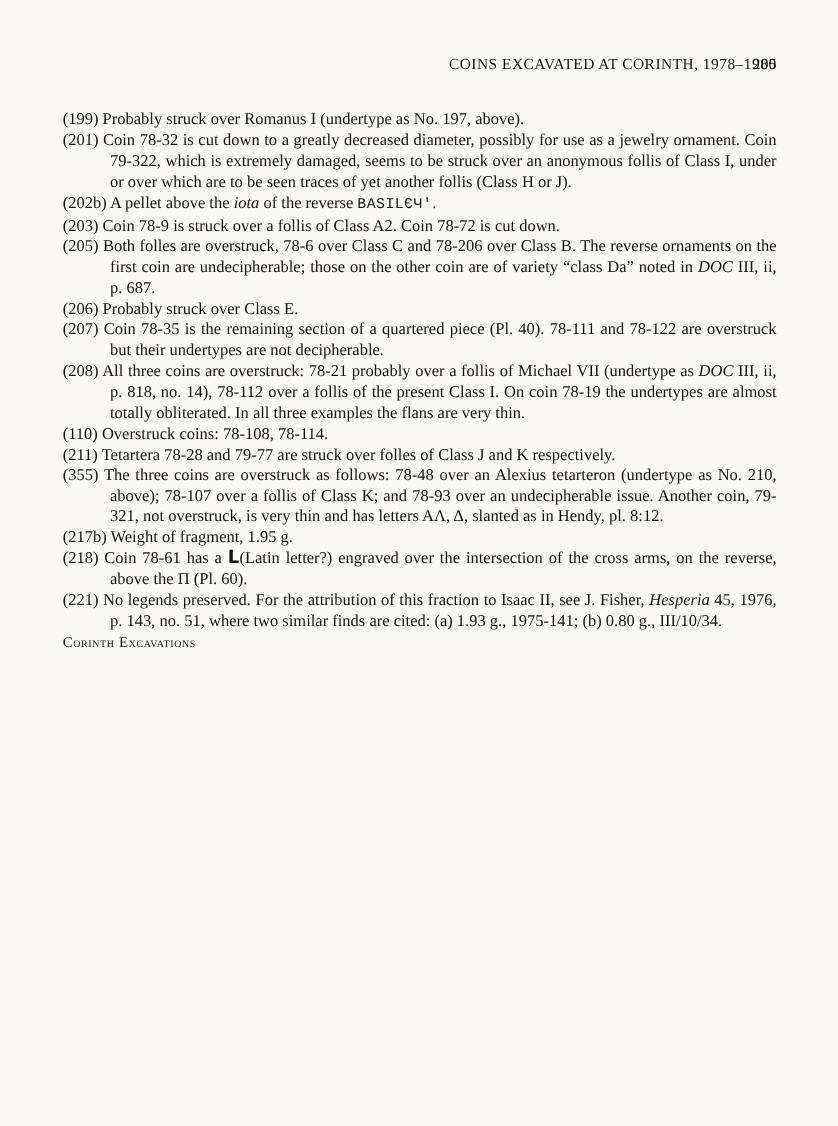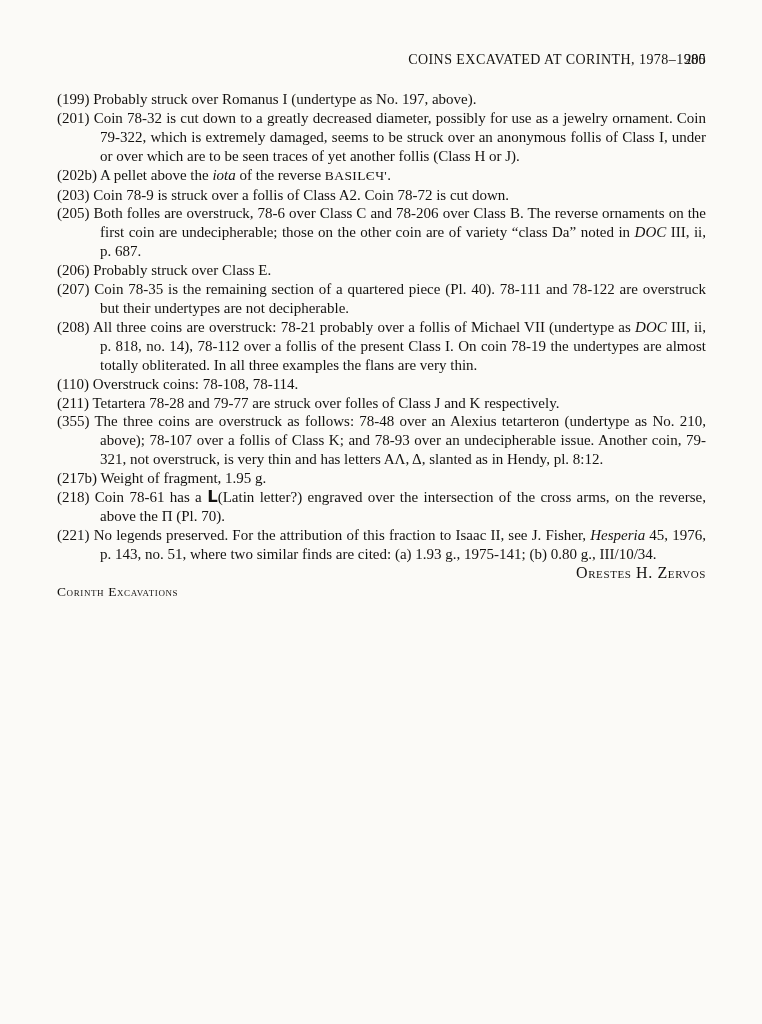--- a/index.html
+++ b/index.html
@@ -31,40 +31,40 @@
     text-align: right;
   }
   .page-number {
     position: absolute;
     right: 0;
     top: 0;
     letter-spacing: 0.2px;
   }
   .text-column {
     position: absolute;
-    top: 90px;
+    top: 100px;
     left: 57px;
     width: 649px;
     font-size: 15px;
     line-height: 18.9px;
   }
   .entries p.entry {
     margin: 0;
     padding-left: 43px;
     text-indent: -43px;
     text-align: justify;
   }
   .entry-label {
     white-space: pre;
   }
   .seg-italic {
     font-style: italic;
   }
   .seg-coin-legend {
-    font-family: Liberation Serif, serif;
+    font-family: Liberation Mono, monospace;
     font-size: 13.5px;
     letter-spacing: 0.4px;
   }
   .seg-engraved-letter {
     font-family: "DejaVu Sans", "Liberation Sans", sans-serif;
     font-weight: 700;
     font-size: 16.5px;
     line-height: 1;
   }
   .signature {
@@ -99,20 +99,19 @@
         <p class="entry"><span class="entry-label">(202b) </span><span>A pellet above the </span><span class="seg-italic">iota</span><span> of the reverse </span><span class="seg-coin-legend">BASILЄЧ'</span><span>.</span></p>
         <p class="entry"><span class="entry-label">(203) </span><span>Coin 78-9 is struck over a follis of Class A2. Coin 78-72 is cut down.</span></p>
         <p class="entry"><span class="entry-label">(205) </span><span>Both folles are overstruck, 78-6 over Class C and 78-206 over Class B. The reverse ornaments on the first coin are undecipherable; those on the other coin are of variety “class Da” noted in </span><span class="seg-italic">DOC</span><span> III, ii, p. 687.</span></p>
         <p class="entry"><span class="entry-label">(206) </span><span>Probably struck over Class E.</span></p>
         <p class="entry"><span class="entry-label">(207) </span><span>Coin 78-35 is the remaining section of a quartered piece (Pl. 40). 78-111 and 78-122 are overstruck but their undertypes are not decipherable.</span></p>
         <p class="entry"><span class="entry-label">(208) </span><span>All three coins are overstruck: 78-21 probably over a follis of Michael VII (undertype as </span><span class="seg-italic">DOC</span><span> III, ii, p. 818, no. 14), 78-112 over a follis of the present Class I. On coin 78-19 the undertypes are almost totally obliterated. In all three examples the flans are very thin.</span></p>
         <p class="entry"><span class="entry-label">(110) </span><span>Overstruck coins: 78-108, 78-114.</span></p>
         <p class="entry"><span class="entry-label">(211) </span><span>Tetartera 78-28 and 79-77 are struck over folles of Class J and K respectively.</span></p>
         <p class="entry"><span class="entry-label">(355) </span><span>The three coins are overstruck as follows: 78-48 over an Alexius tetarteron (undertype as No. 210, above); 78-107 over a follis of Class K; and 78-93 over an undecipherable issue. Another coin, 79-321, not overstruck, is very thin and has letters AΛ, Δ, slanted as in Hendy, pl. 8:12.</span></p>
         <p class="entry"><span class="entry-label">(217b) </span><span>Weight of fragment, 1.95 g.</span></p>
-        <p class="entry"><span class="entry-label">(218) </span><span>Coin 78-61 has a </span><span class="seg-engraved-letter">L</span><span>(Latin letter?) engraved over the intersection of the cross arms, on the reverse, above the Π (Pl. 70).</span></p>
+        <p class="entry"><span class="entry-label">(218) </span><span>Coin 78-61 has a </span><span class="seg-engraved-letter">L</span><span>(Latin letter?) engraved over the intersection of the cross arms, on the reverse, above the Π (Pl. 60).</span></p>
         <p class="entry"><span class="entry-label">(221) </span><span>No legends preserved. For the attribution of this fraction to Isaac II, see J. Fisher, </span><span class="seg-italic">Hesperia</span><span> 45, 1976, p. 143, no. 51, where two similar finds are cited: (a) 1.93 g., 1975-141; (b) 0.80 g., III/10/34.</span></p>
       </div>
-    <p class="signature">Orestes H. Zervos</p>
     <p class="affiliation">Corinth Excavations</p>
   </div>
 
 </div>
 
 </body></html>

